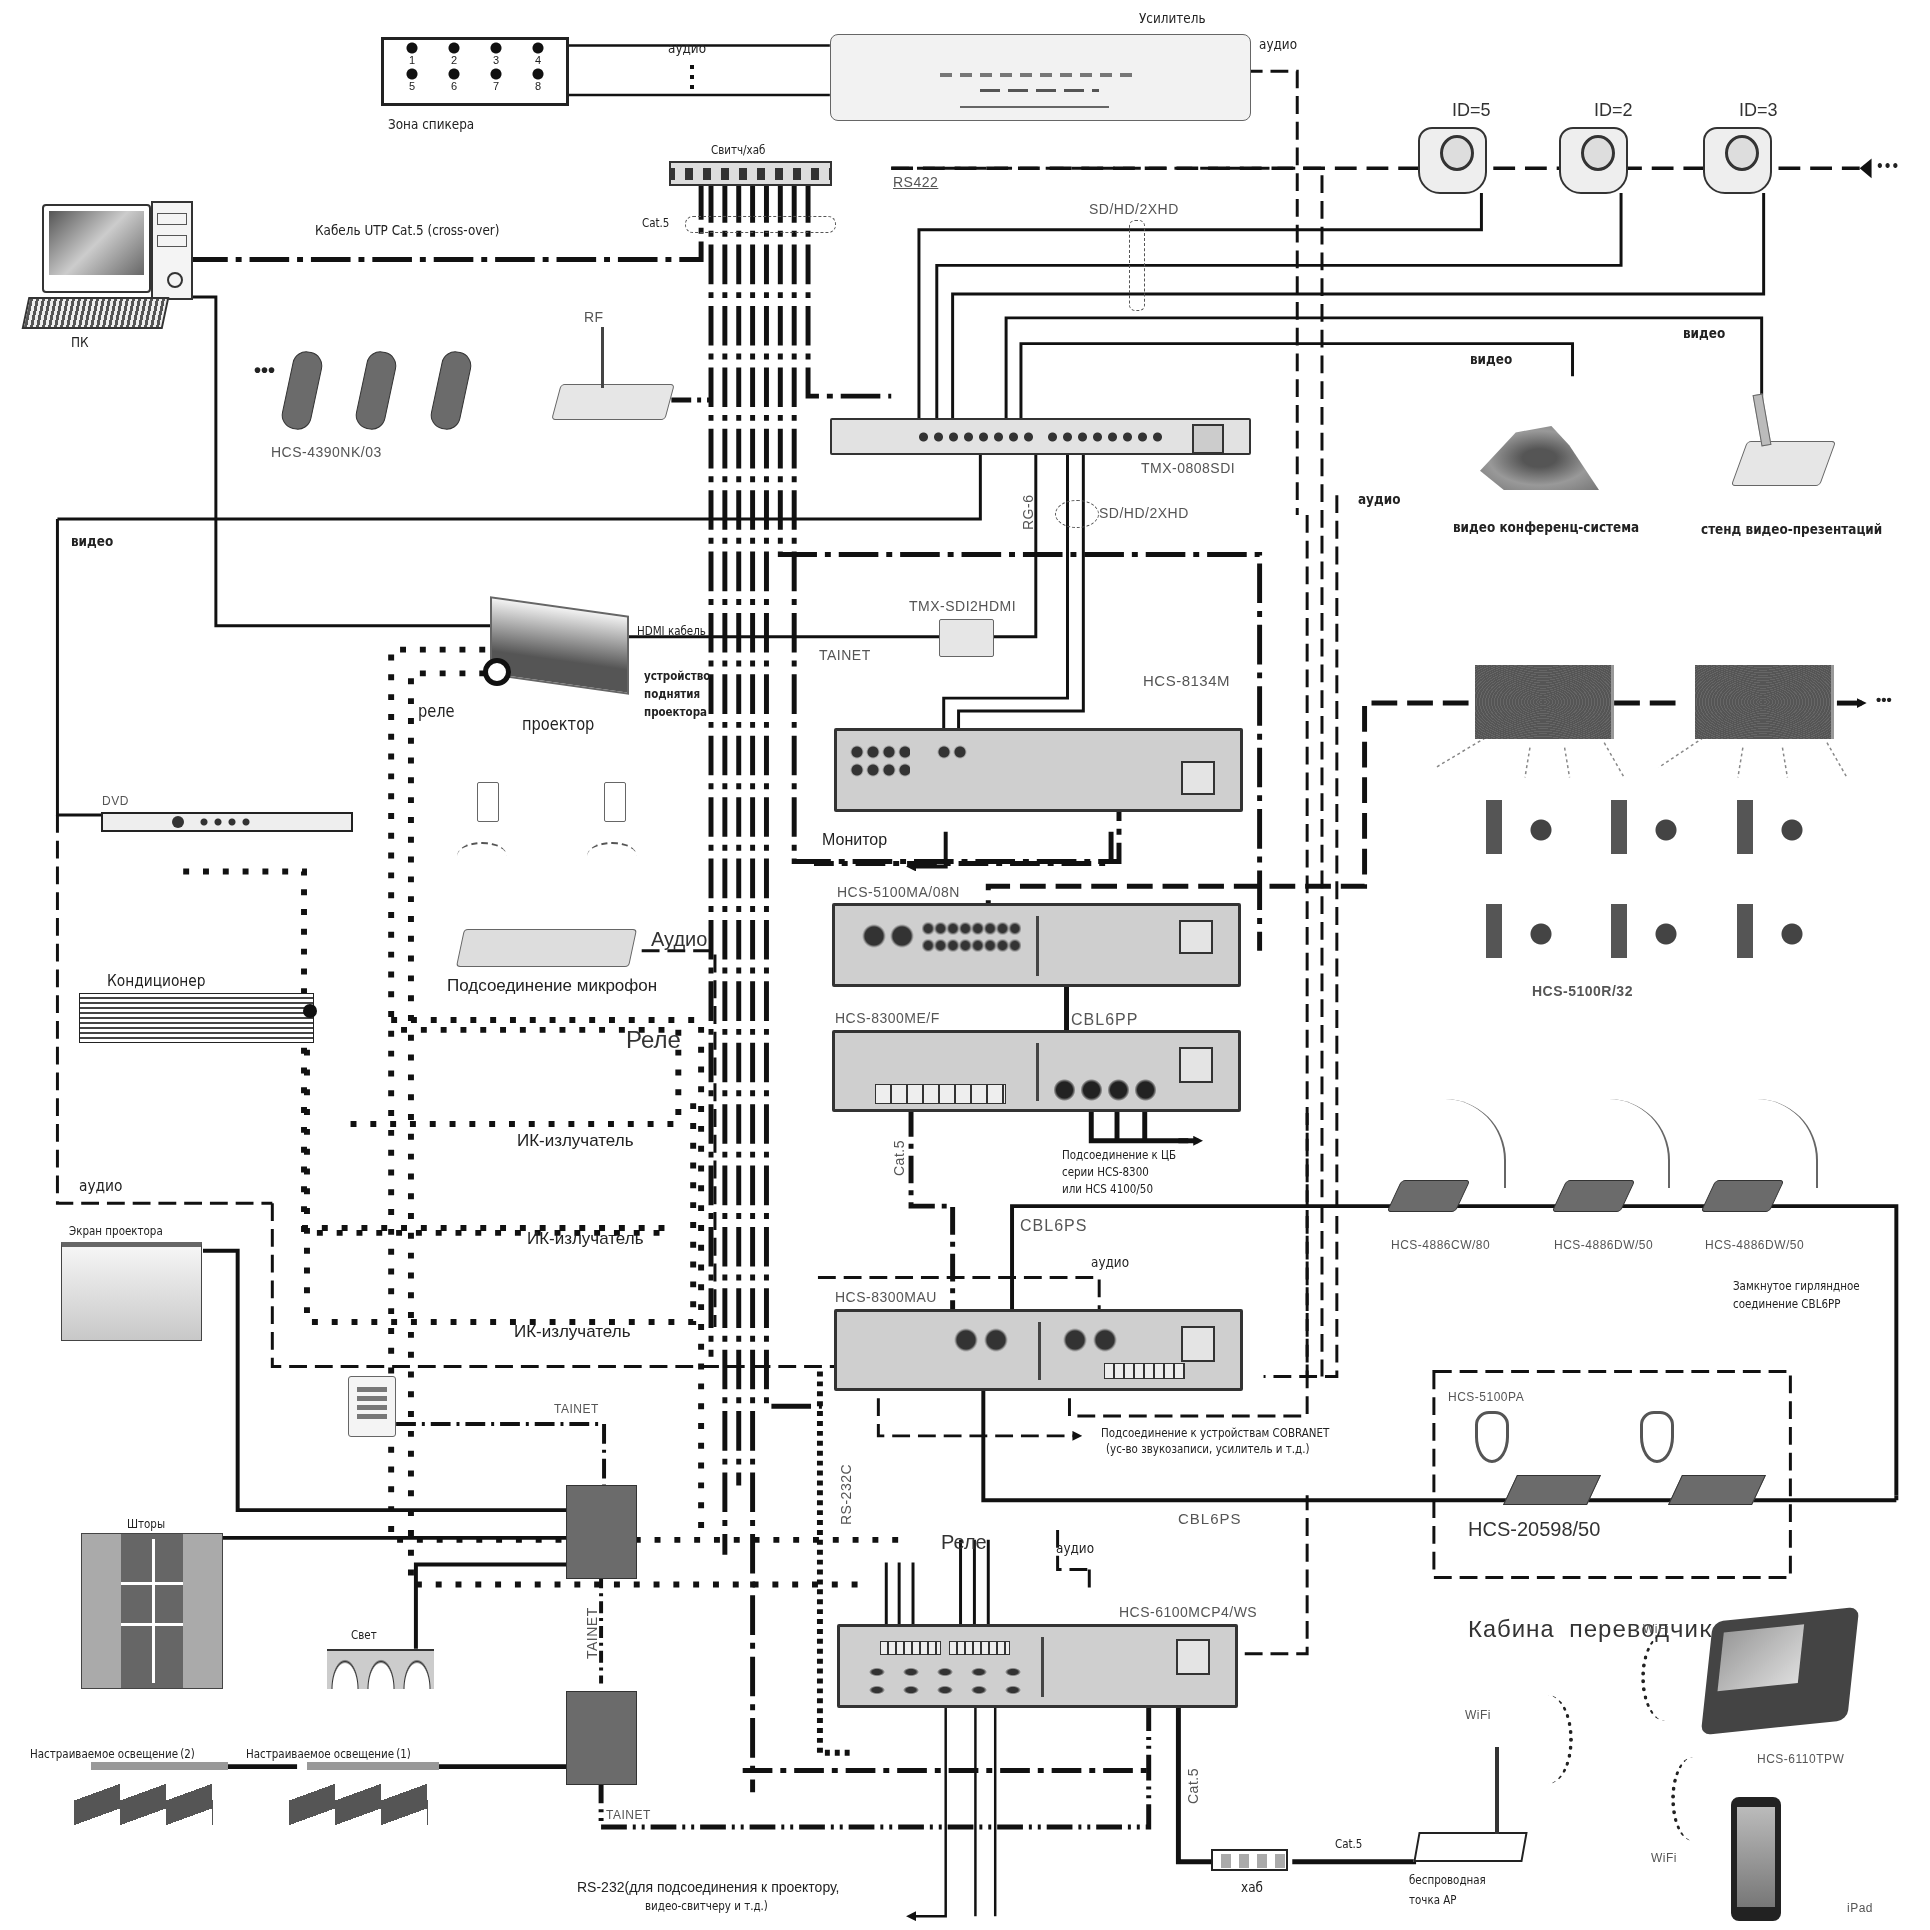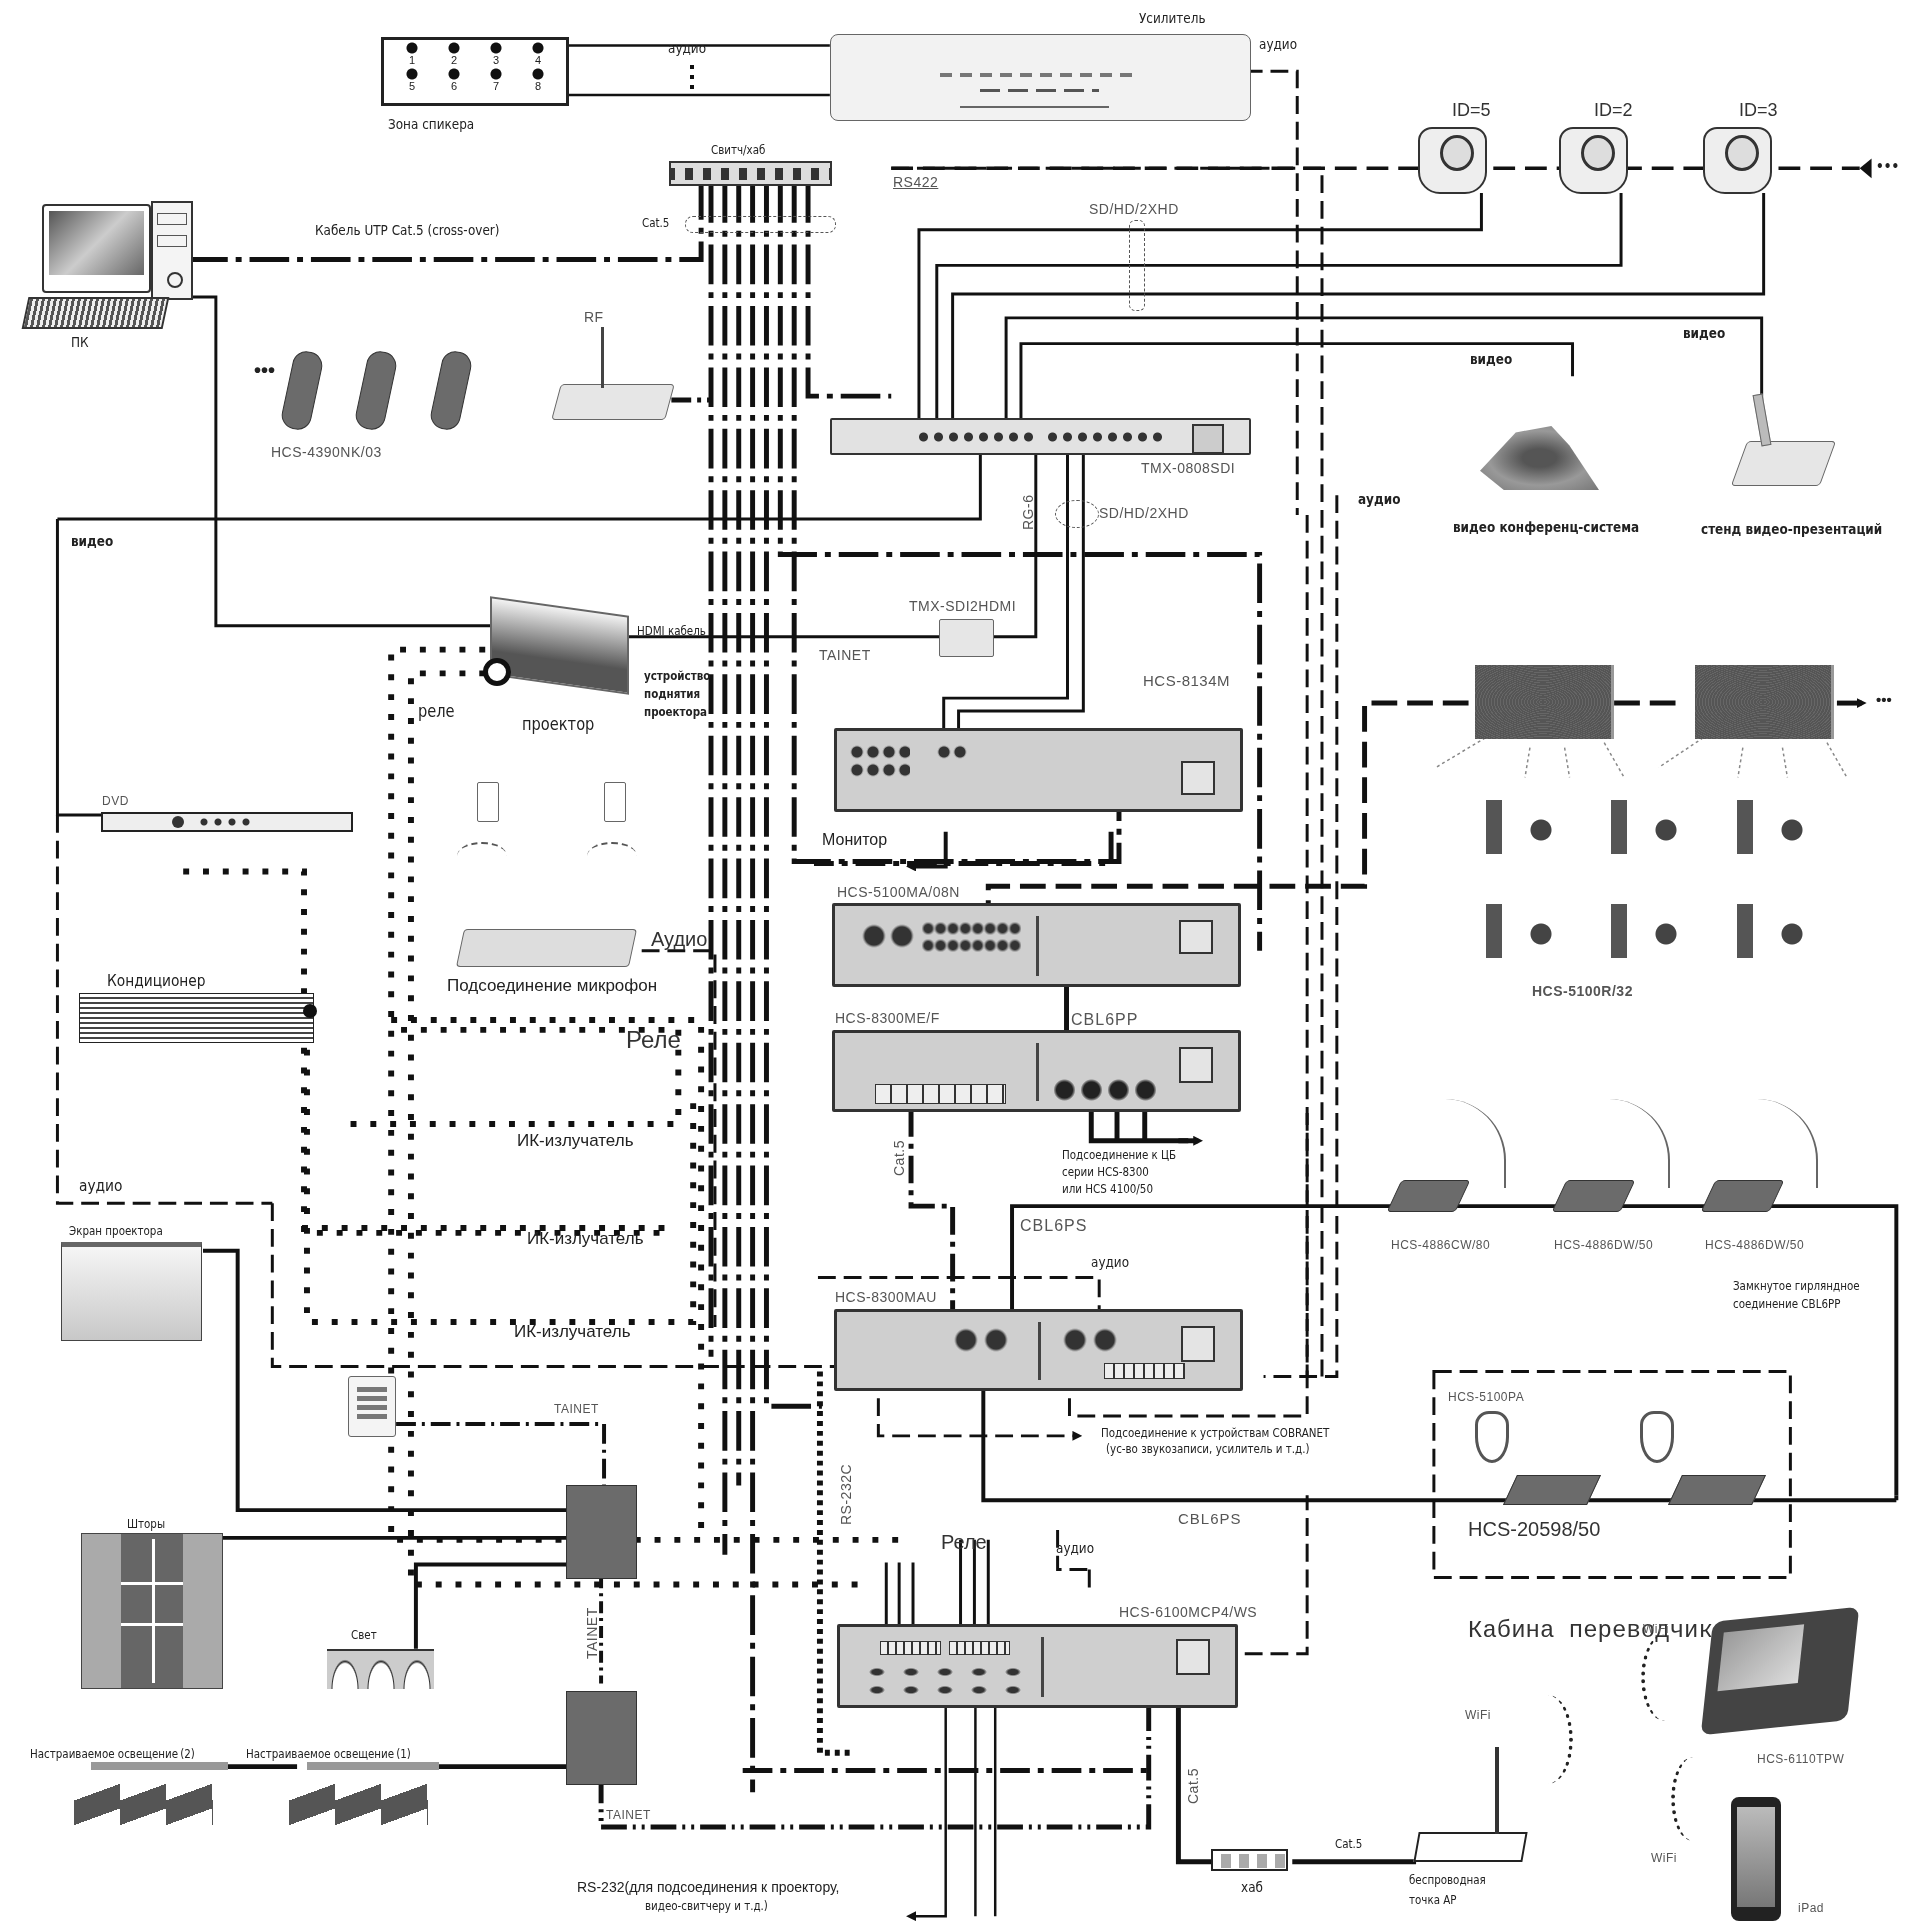--- a/index.html
+++ b/index.html
@@ -398,14 +398,14 @@
 <div style="position:absolute;left:1641px;top:1634px;width:44px;height:87px;border-left:4px dotted #222;border-radius:50% 0 0 50%;"></div>
 <div class="dev" style="left:1708px;top:1614px;width:144px;height:114px;background:#444;border-radius:10px;transform:skewX(-12deg) rotate(-6deg);">
   <div style="position:absolute;left:12px;top:12px;width:79px;height:59px;background:linear-gradient(135deg,#999,#ddd);"></div>
 </div>
 <div class="lbl model small" style="left:1757px;top:1752px;">HCS-6110TPW</div>
 <div class="lbl model small" style="left:1651px;top:1851px;">WiFi</div>
 <div style="position:absolute;left:1671px;top:1757px;width:40px;height:84px;border-left:4px dotted #222;border-radius:50% 0 0 50%;"></div>
 <div class="dev" style="left:1731px;top:1797px;width:50px;height:124px;background:#222;border-radius:8px;">
   <div style="position:absolute;left:6px;top:10px;right:6px;bottom:14px;background:linear-gradient(#bbb,#777);"></div>
 </div>
-<div class="lbl model small" style="left:1798px;top:1901px;">iPad</div>
+<div class="lbl model small" style="left:1847px;top:1901px;">iPad</div>
 
 
 </body></html>

